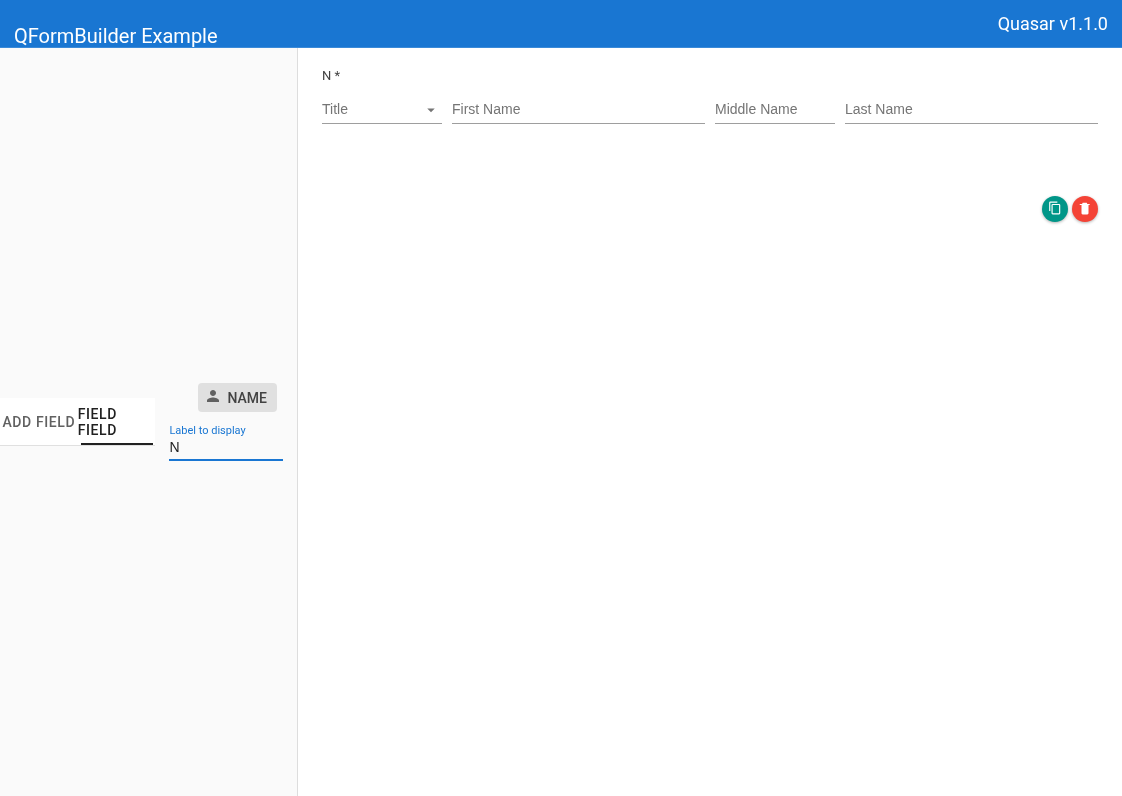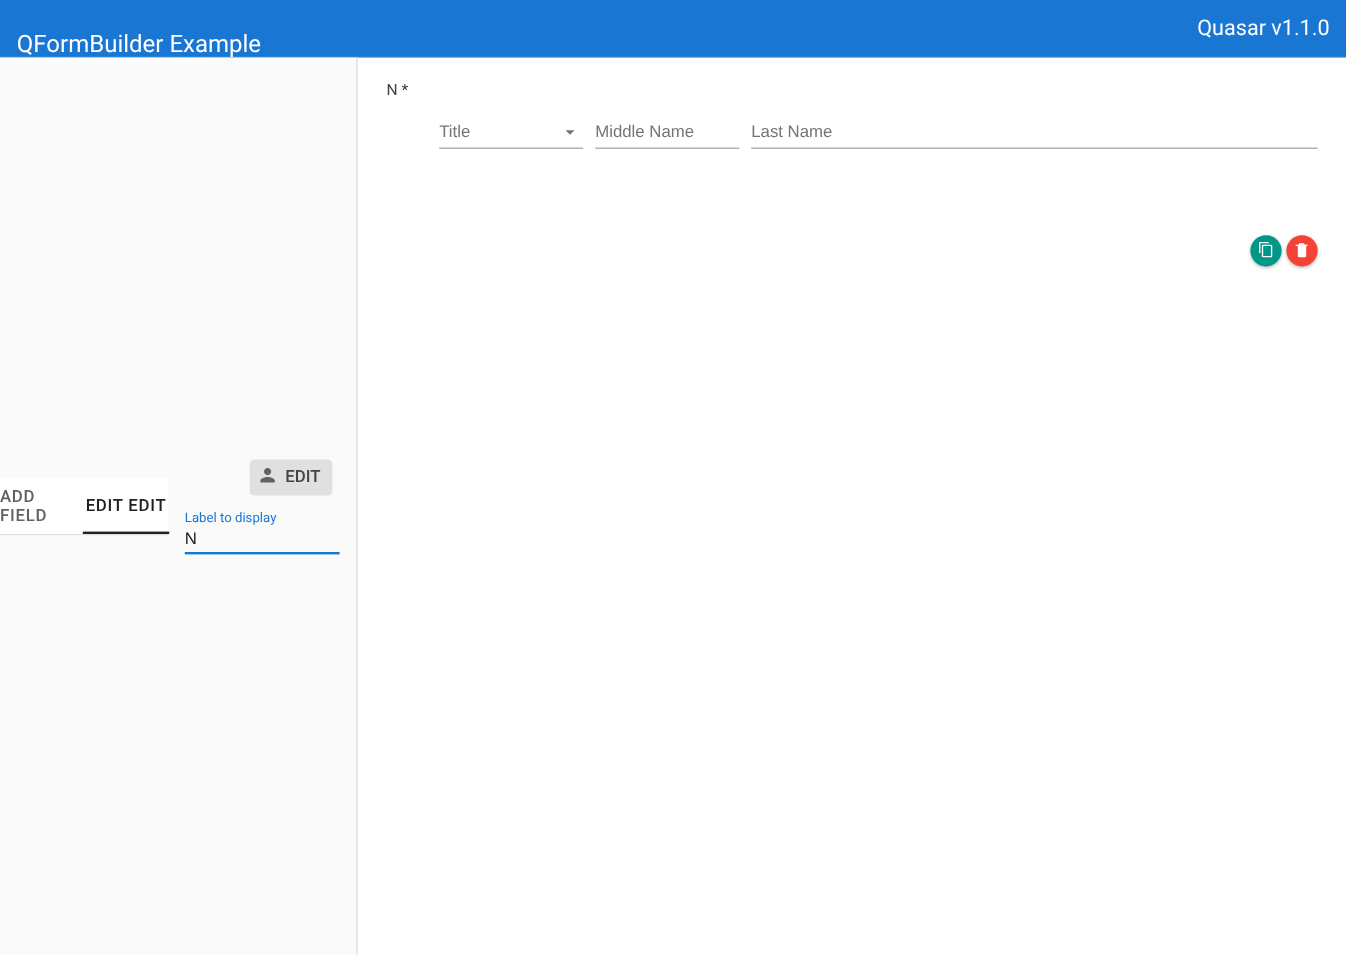--- a/index.html
+++ b/index.html
@@ -172,21 +172,20 @@
   }
   .preview-label {
     font-size: 13px;
     color: #424242;
     margin-bottom: 14px;
   }
   .name-row {
     display: flex;
     gap: 10px;
     align-items: flex-end;
-    margin-left: 44px;
   }
   .nf { position: relative; }
   .nf-title { width: 120px; }
   .nf-first { flex: 1; }
   .nf-middle { width: 120px; }
   .nf-last { flex: 1; text-decoration: underline; }
   .under-input {
     width: 100%;
     border: none;
     border-bottom: 1px solid #9e9e9e;
@@ -236,34 +235,34 @@
   <div class="header-version">Quasar v1.1.0</div>
 </div>
 
 <div class="layout">
   <div class="sidebar">
     <div class="tabs">
       <div class="tab">
         <span>ADD FIELD</span>
       </div>
       <div class="tab active">
-        <span>EDIT EDIT</span>
+        <span>FIELD FIELD</span>
       </div>
     </div>
 
     <div class="sidebar-body">
 
       <div class="chip-row">
         <div class="chip">
           <span>
             <svg viewBox="0 0 24 24">
                 <path d="M12 12c2.21 0 4-1.79 4-4s-1.79-4-4-4-4 1.79-4 4 1.79 4 4 4zm0 2c-2.67 0-8 1.34-8 4v2h16v-2c0-2.66-5.33-4-8-4z"></path>
               </svg>
           </span>
-          <span>EDIT</span>
+          <span>NAME</span>
         </div>
       </div>
 
       <div class="field-group">
         <div class="label-float">Label to display</div>
         <input class="text-input" type="text" value="N" style="">
       </div>
 
 
 
@@ -275,20 +274,23 @@
 
     <div class="name-row">
       <div class="nf nf-title select-wrap">
         <input class="under-input" type="text" readonly="" placeholder="Title" style="">
         <span class="select-arrow">
           <svg viewBox="0 0 24 24">
               <path d="M7 10l5 5 5-5z"></path>
             </svg>
         </span>
       </div>
+      <div class="nf nf-first">
+        <input class="under-input" type="text" placeholder="First Name" style="">
+      </div>
       <div class="nf nf-middle">
         <input class="under-input" type="text" placeholder="Middle Name" style="">
       </div>
       <div class="nf nf-last">
         <input class="under-input" type="text" placeholder="Last Name" style="">
       </div>
     </div>
 
     <div class="action-buttons">
       <div class="fab fab-teal">

